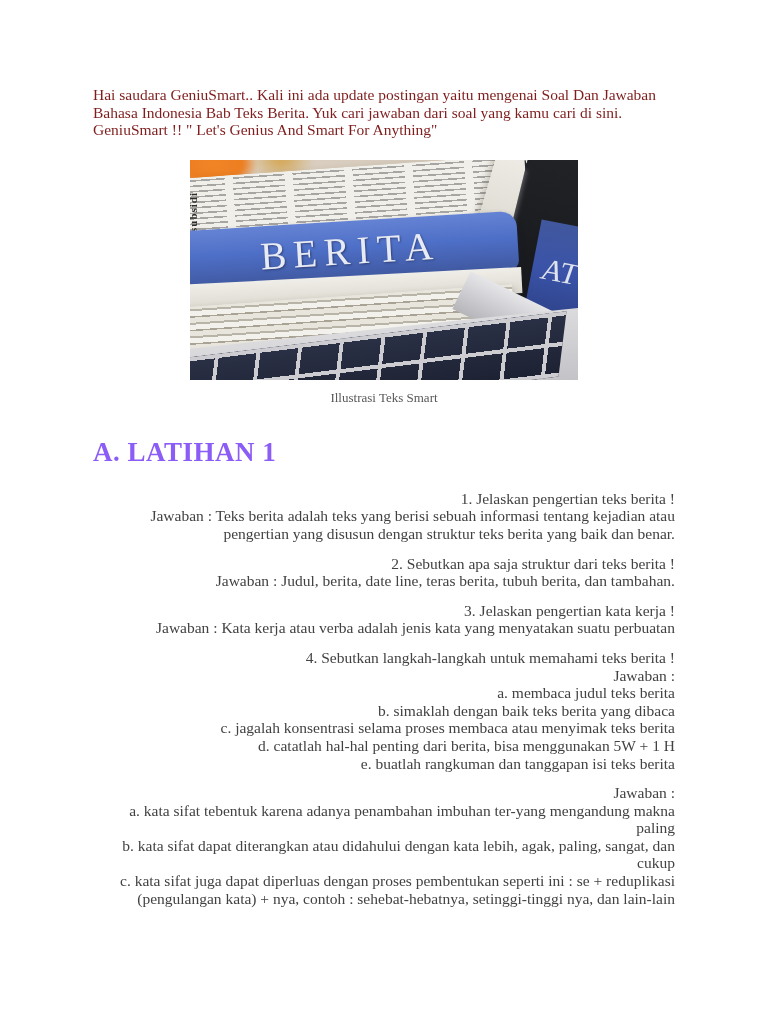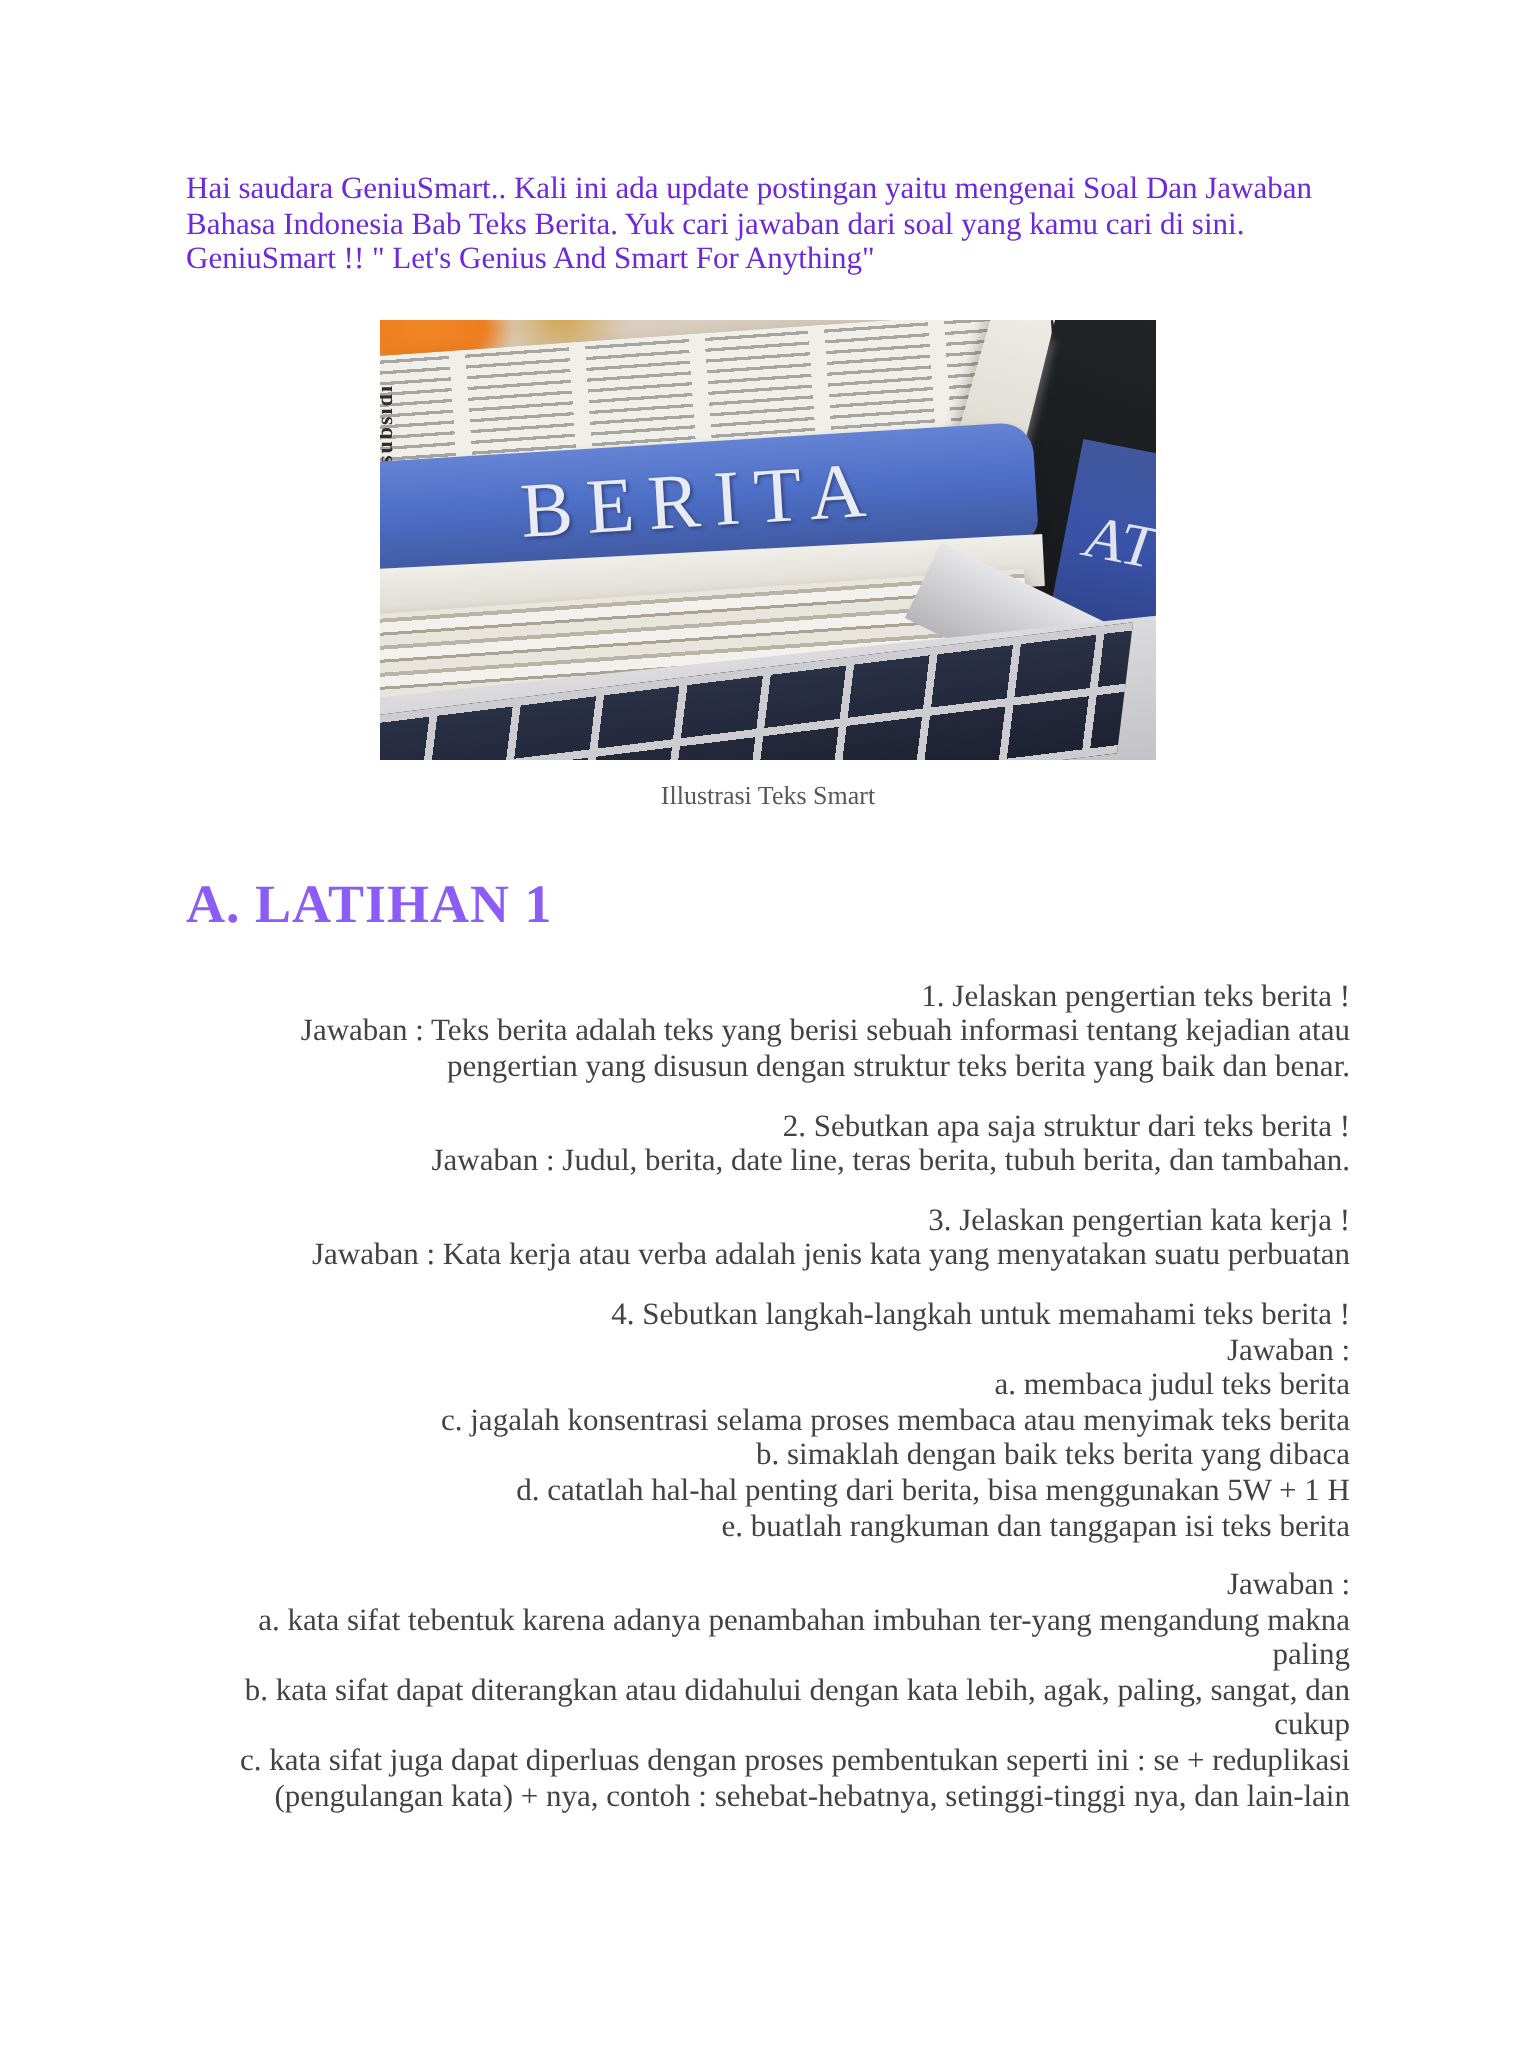--- a/index.html
+++ b/index.html
@@ -12,21 +12,21 @@
     position: relative;
   }
   .page { width: 768px; height: 1024px; background: #fff; }
 
   
   .intro {
     width: 578px;
     margin: 86px 0 0 93px;
     font-size: 15.5px;
     line-height: 17.6px;
-    color: #6d28d9;
+    color: #7f1d1d;
   }
 
   
   .figure { width: 388px; margin: 21px auto 0 auto; }
   .photo {
     position: relative;
     width: 388px; height: 220px;
     overflow: hidden;
     background: #d6ccbd;
   }
@@ -227,22 +227,22 @@
 
     <div class="qa">
       <p class="q">3. Jelaskan pengertian kata kerja !</p>
       <p class="a">Jawaban : Kata kerja atau verba adalah jenis kata yang menyatakan suatu perbuatan</p>
     </div>
 
     <div class="qa">
       <p class="q">4. Sebutkan langkah-langkah untuk memahami teks berita !</p>
       <p class="a">Jawaban :</p>
       <p class="li">a. membaca judul teks berita</p>
+      <p class="li">b. simaklah dengan baik teks berita yang dibaca</p>
       <p class="li">c. jagalah konsentrasi selama proses membaca atau menyimak teks berita</p>
-      <p class="li">b. simaklah dengan baik teks berita yang dibaca</p>
       <p class="li">d. catatlah hal-hal penting dari berita, bisa menggunakan 5W + 1 H</p>
       <p class="li">e. buatlah rangkuman dan tanggapan isi teks berita</p>
     </div>
 
     <div class="qa">
       <p class="a">Jawaban :</p>
       <p class="li">a. kata sifat tebentuk karena adanya penambahan imbuhan ter-yang mengandung makna paling</p>
       <p class="li">b. kata sifat dapat diterangkan atau didahului dengan kata lebih, agak, paling, sangat, dan cukup</p>
       <p class="li">c. kata sifat juga dapat diperluas dengan proses pembentukan seperti ini : se + reduplikasi (pengulangan kata) + nya, contoh : sehebat-hebatnya, setinggi-tinggi nya, dan lain-lain</p>
     </div>

